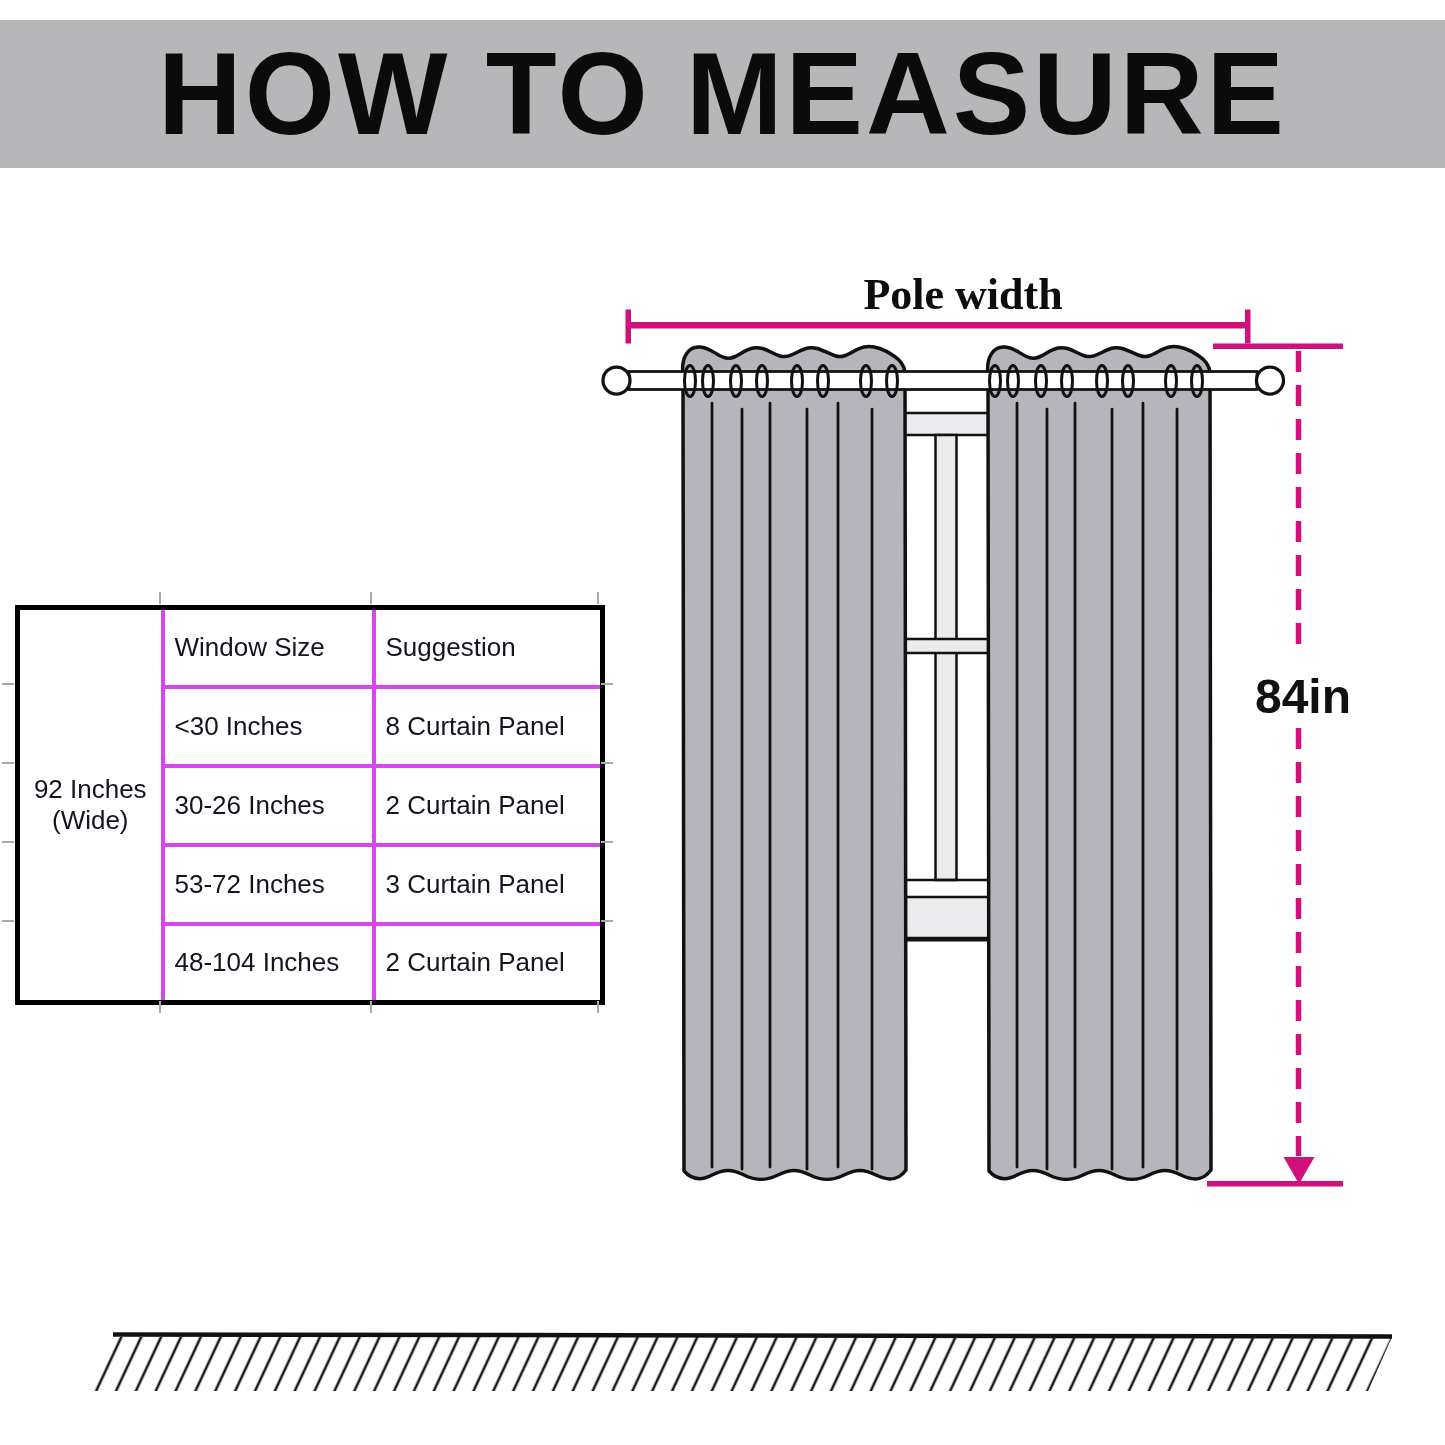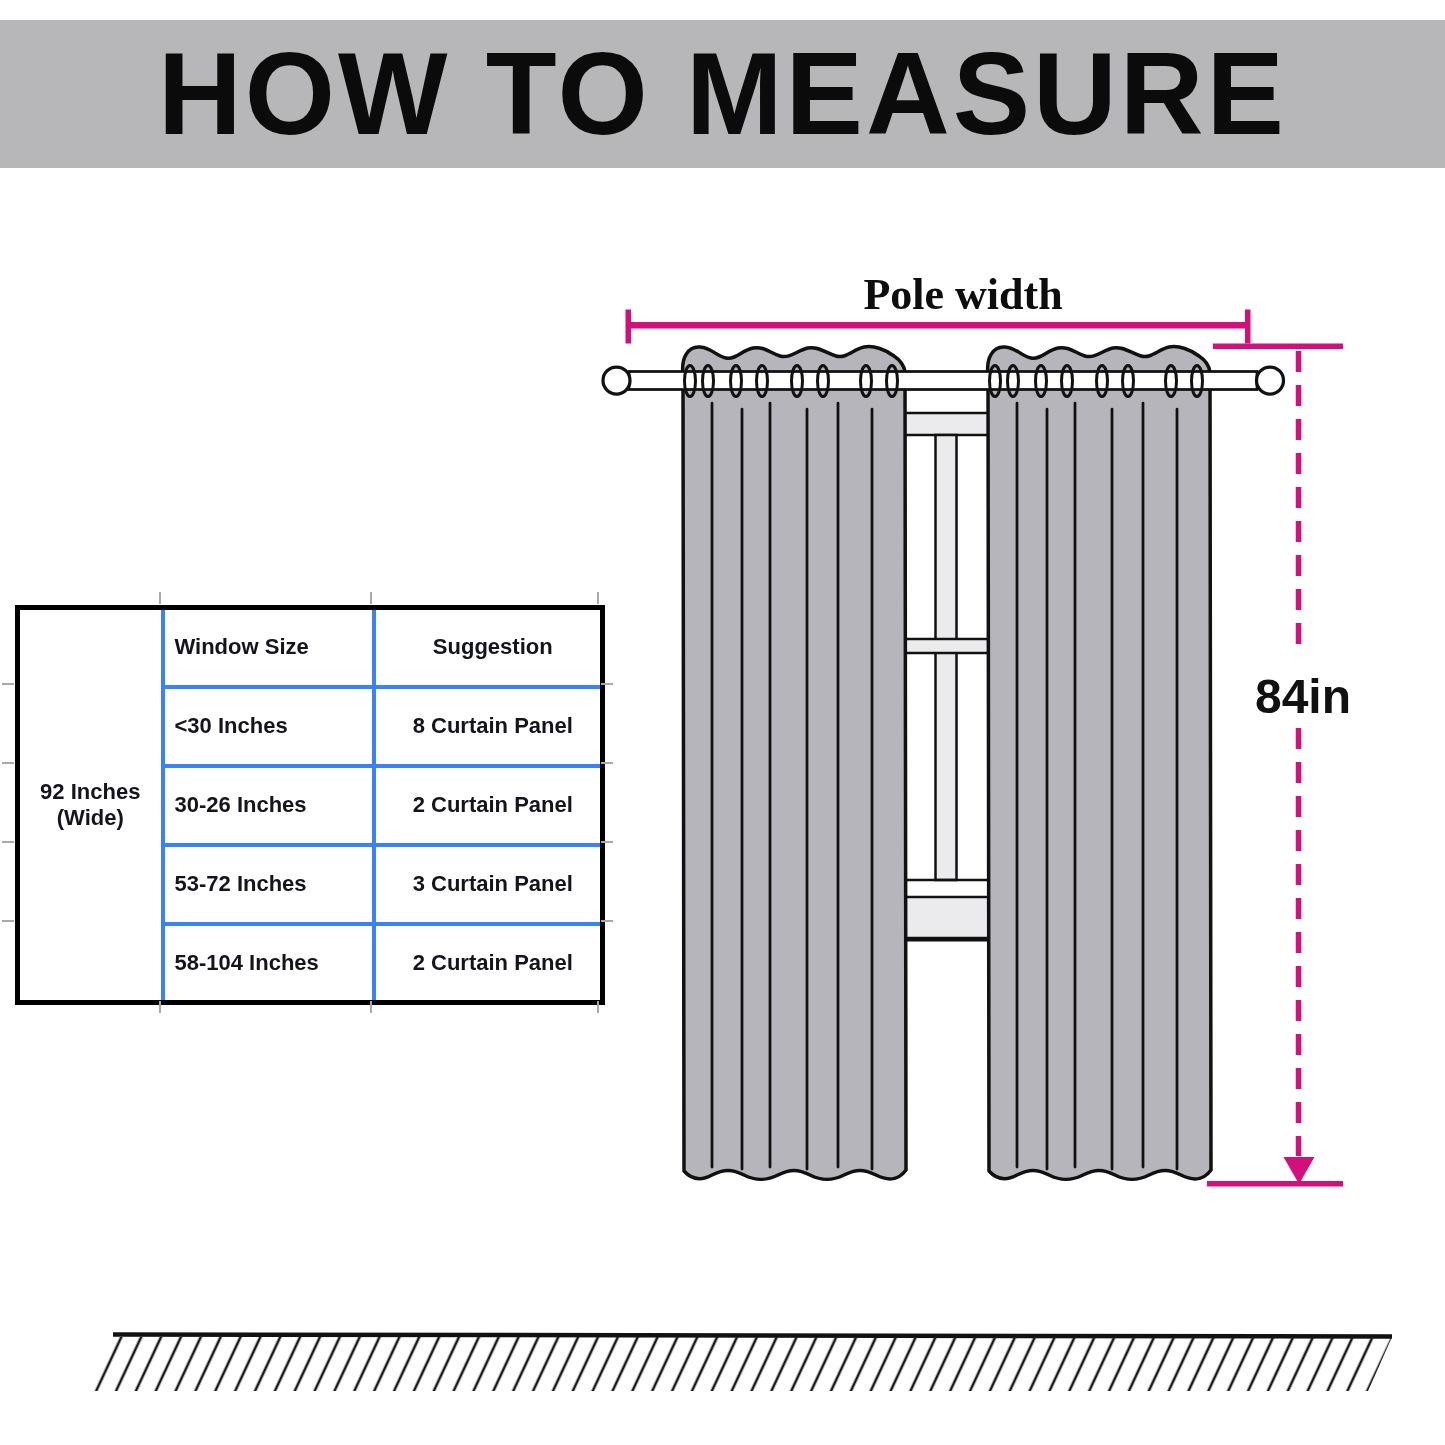--- a/index.html
+++ b/index.html
@@ -5,26 +5,26 @@
   html,body{margin:0;padding:0;background:#fff;}
   #stage{position:relative;width:1445px;height:1445px;background:#fff;overflow:hidden;
          font-family:"Liberation Sans",sans-serif;}
   
   .header-bar{position:absolute;left:0;top:20px;width:1445px;height:148px;
               background:var(--header-bar,#b7b7b9);display:flex;align-items:center;justify-content:center;}
   .header-title{font-size:116px;font-weight:700;letter-spacing:3px;color:#0b0b0b;white-space:nowrap;}
   
   .size-table{position:absolute;left:15px;top:605px;border-collapse:collapse;
               border:5px solid #000;background:#fff;table-layout:fixed;}
-  .size-table td{border:4px solid #3b82f6;font-weight:700;font-size:22px;color:#14141e;
+  .size-table td{border:4px solid #d946ef;font-weight:400;font-size:26px;color:#14141e;
                  height:79px;padding:0 0 0 10px;vertical-align:middle;box-sizing:border-box;
                  white-space:nowrap;overflow:hidden;}
   .size-table td.width-cell{text-align:center;padding:0;width:145px;}
   .size-table td.c1{width:211px;}
-  .size-table td.c2{width:229px;text-align:center;}
+  .size-table td.c2{width:229px;}
   .stub{position:absolute;background:#a9a9a9;}
   .stub.v{width:2px;height:12px;}
   .stub.h{width:12px;height:2px;}
   svg{position:absolute;left:0;top:0;}
   svg text{font-family:"Liberation Sans",sans-serif;}
   text.serif{font-family:"Liberation Serif",serif;}
 </style>
 </head>
 <body>
 
@@ -50,21 +50,21 @@
     </tr>
     <tr>
       <td class="c1">30-26 Inches</td>
       <td class="c2">2 Curtain Panel</td>
     </tr>
     <tr>
       <td class="c1">53-72 Inches</td>
       <td class="c2">3 Curtain Panel</td>
     </tr>
     <tr>
-      <td class="c1">58-104 Inches</td>
+      <td class="c1">48-104 Inches</td>
       <td class="c2">2 Curtain Panel</td>
     </tr>
   </tbody>
     </table>
 
   <div class="stub v" style="left:159px;top:592px;"></div>
   <div class="stub v" style="left:370px;top:592px;"></div>
   <div class="stub v" style="left:597px;top:592px;"></div>
   <div class="stub v" style="left:159px;top:1001px;"></div>
   <div class="stub v" style="left:370px;top:1001px;"></div>

